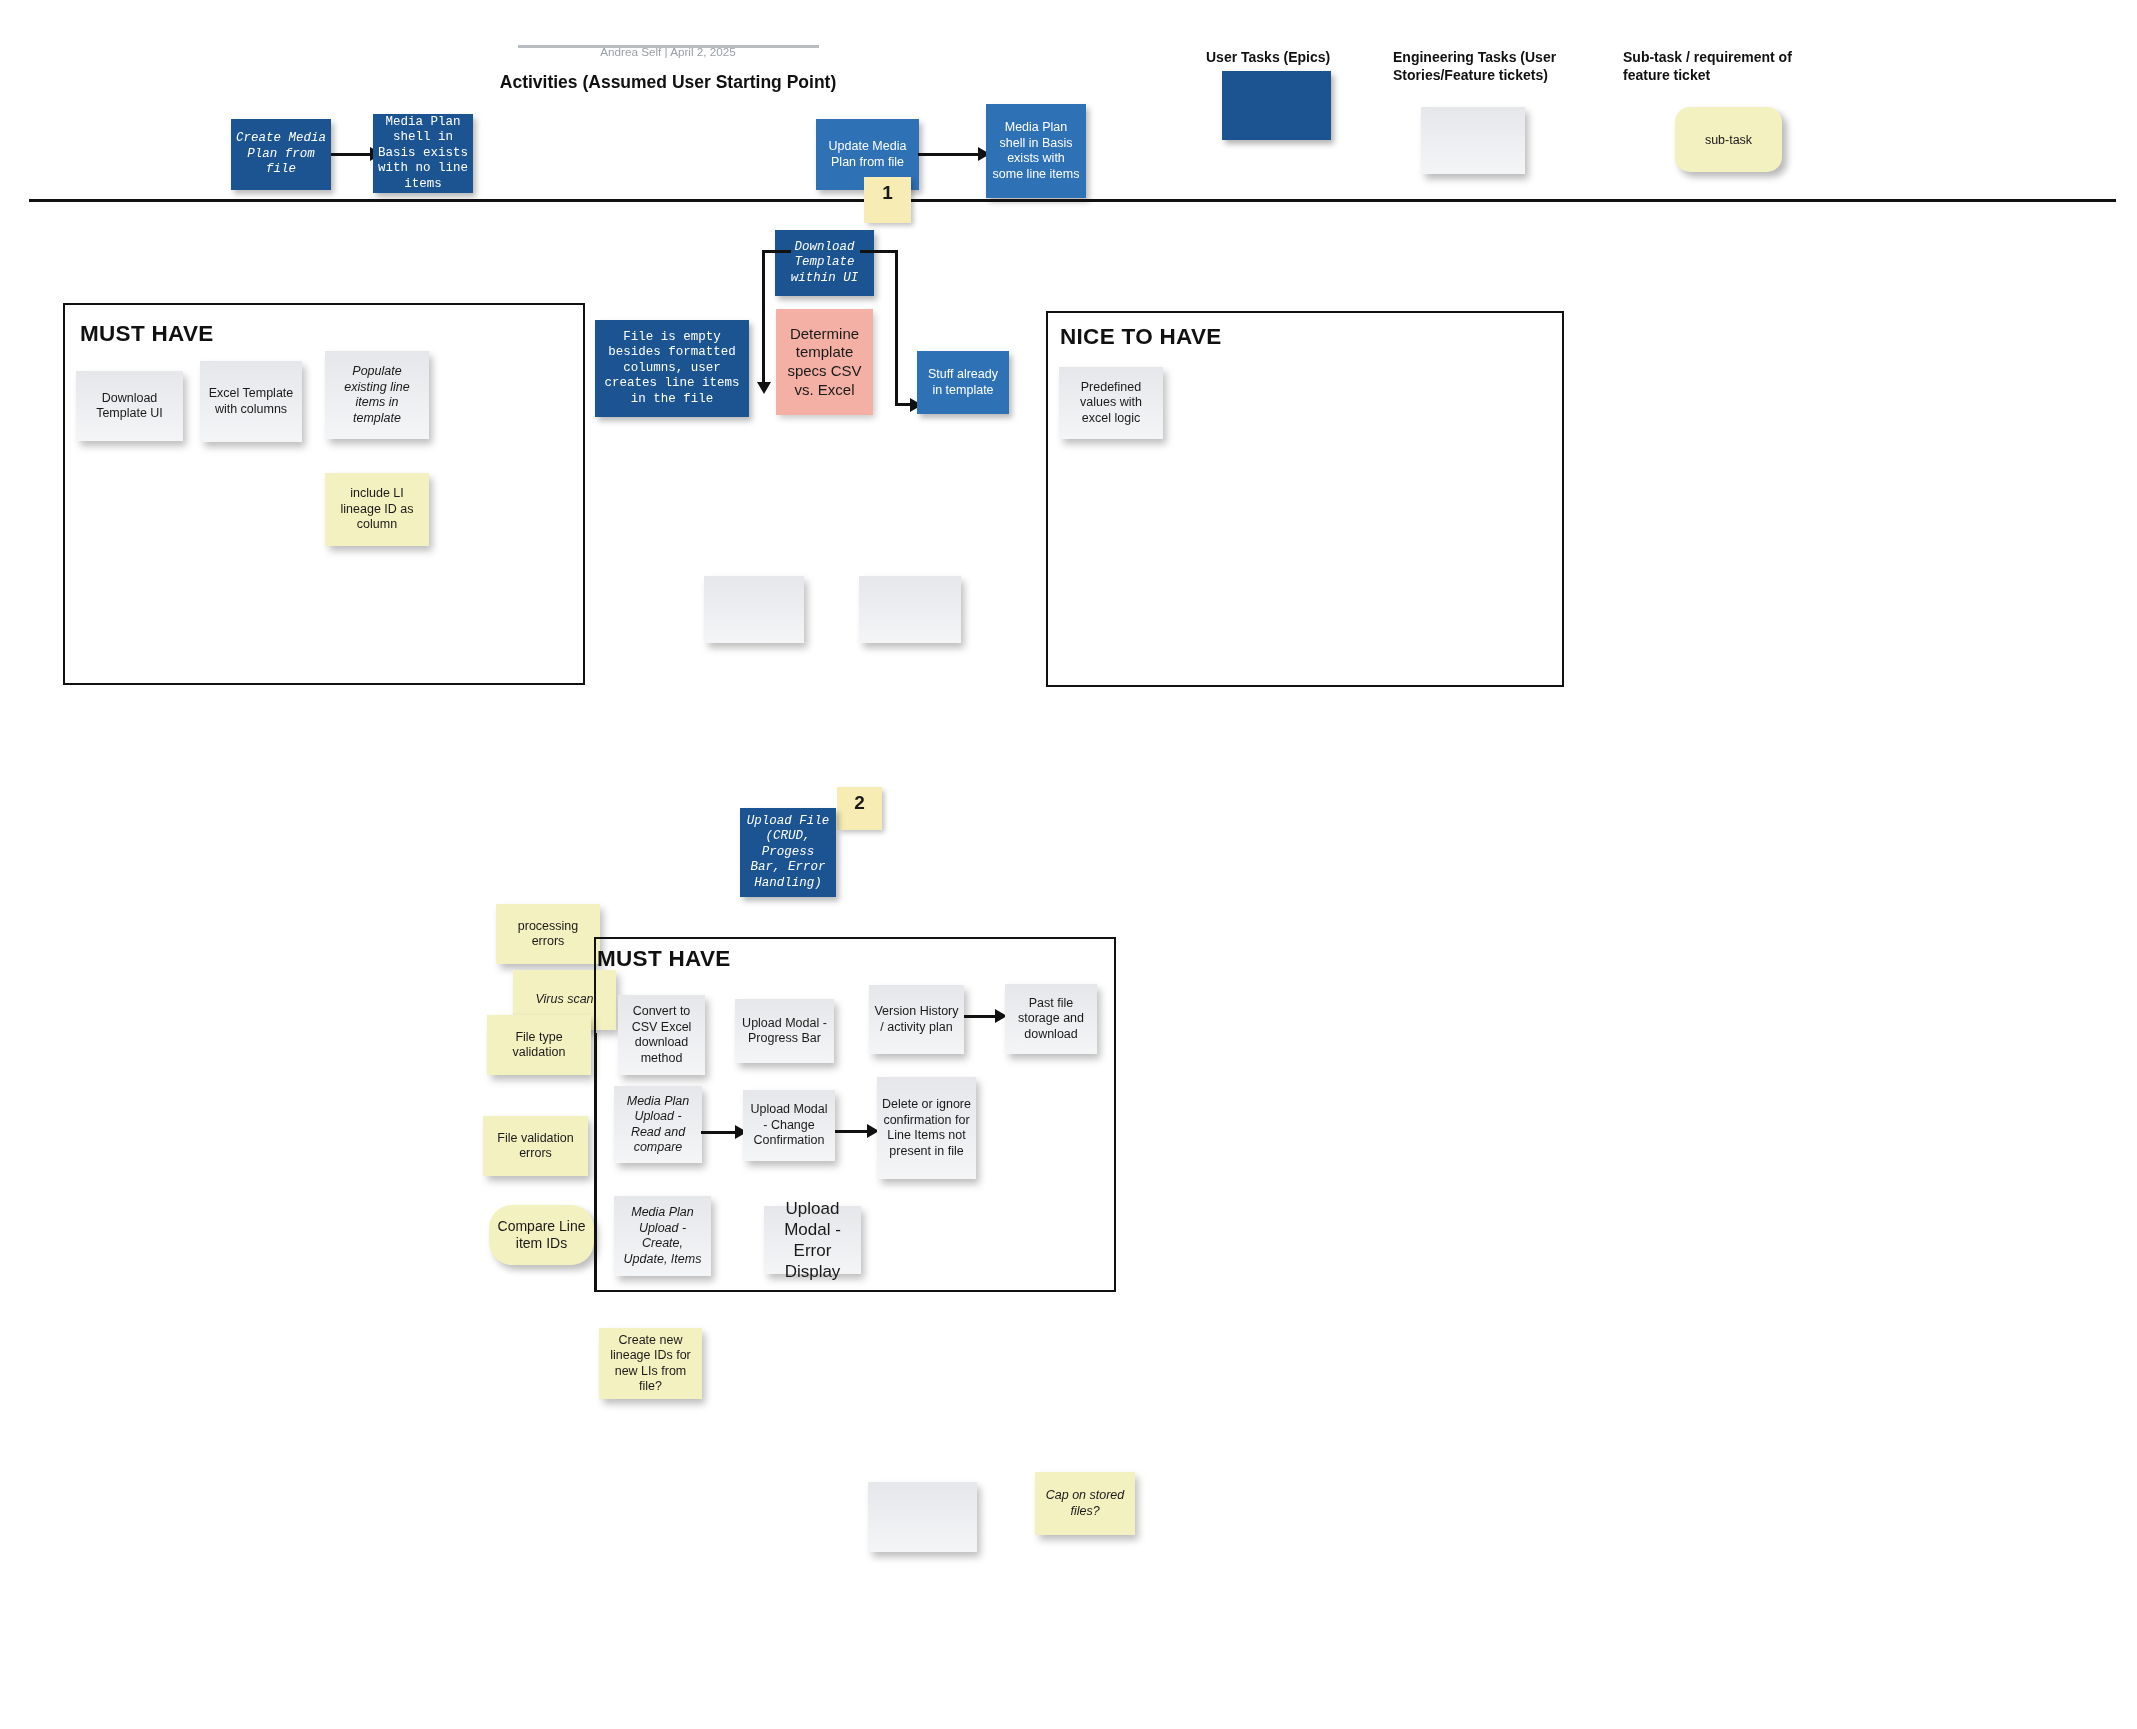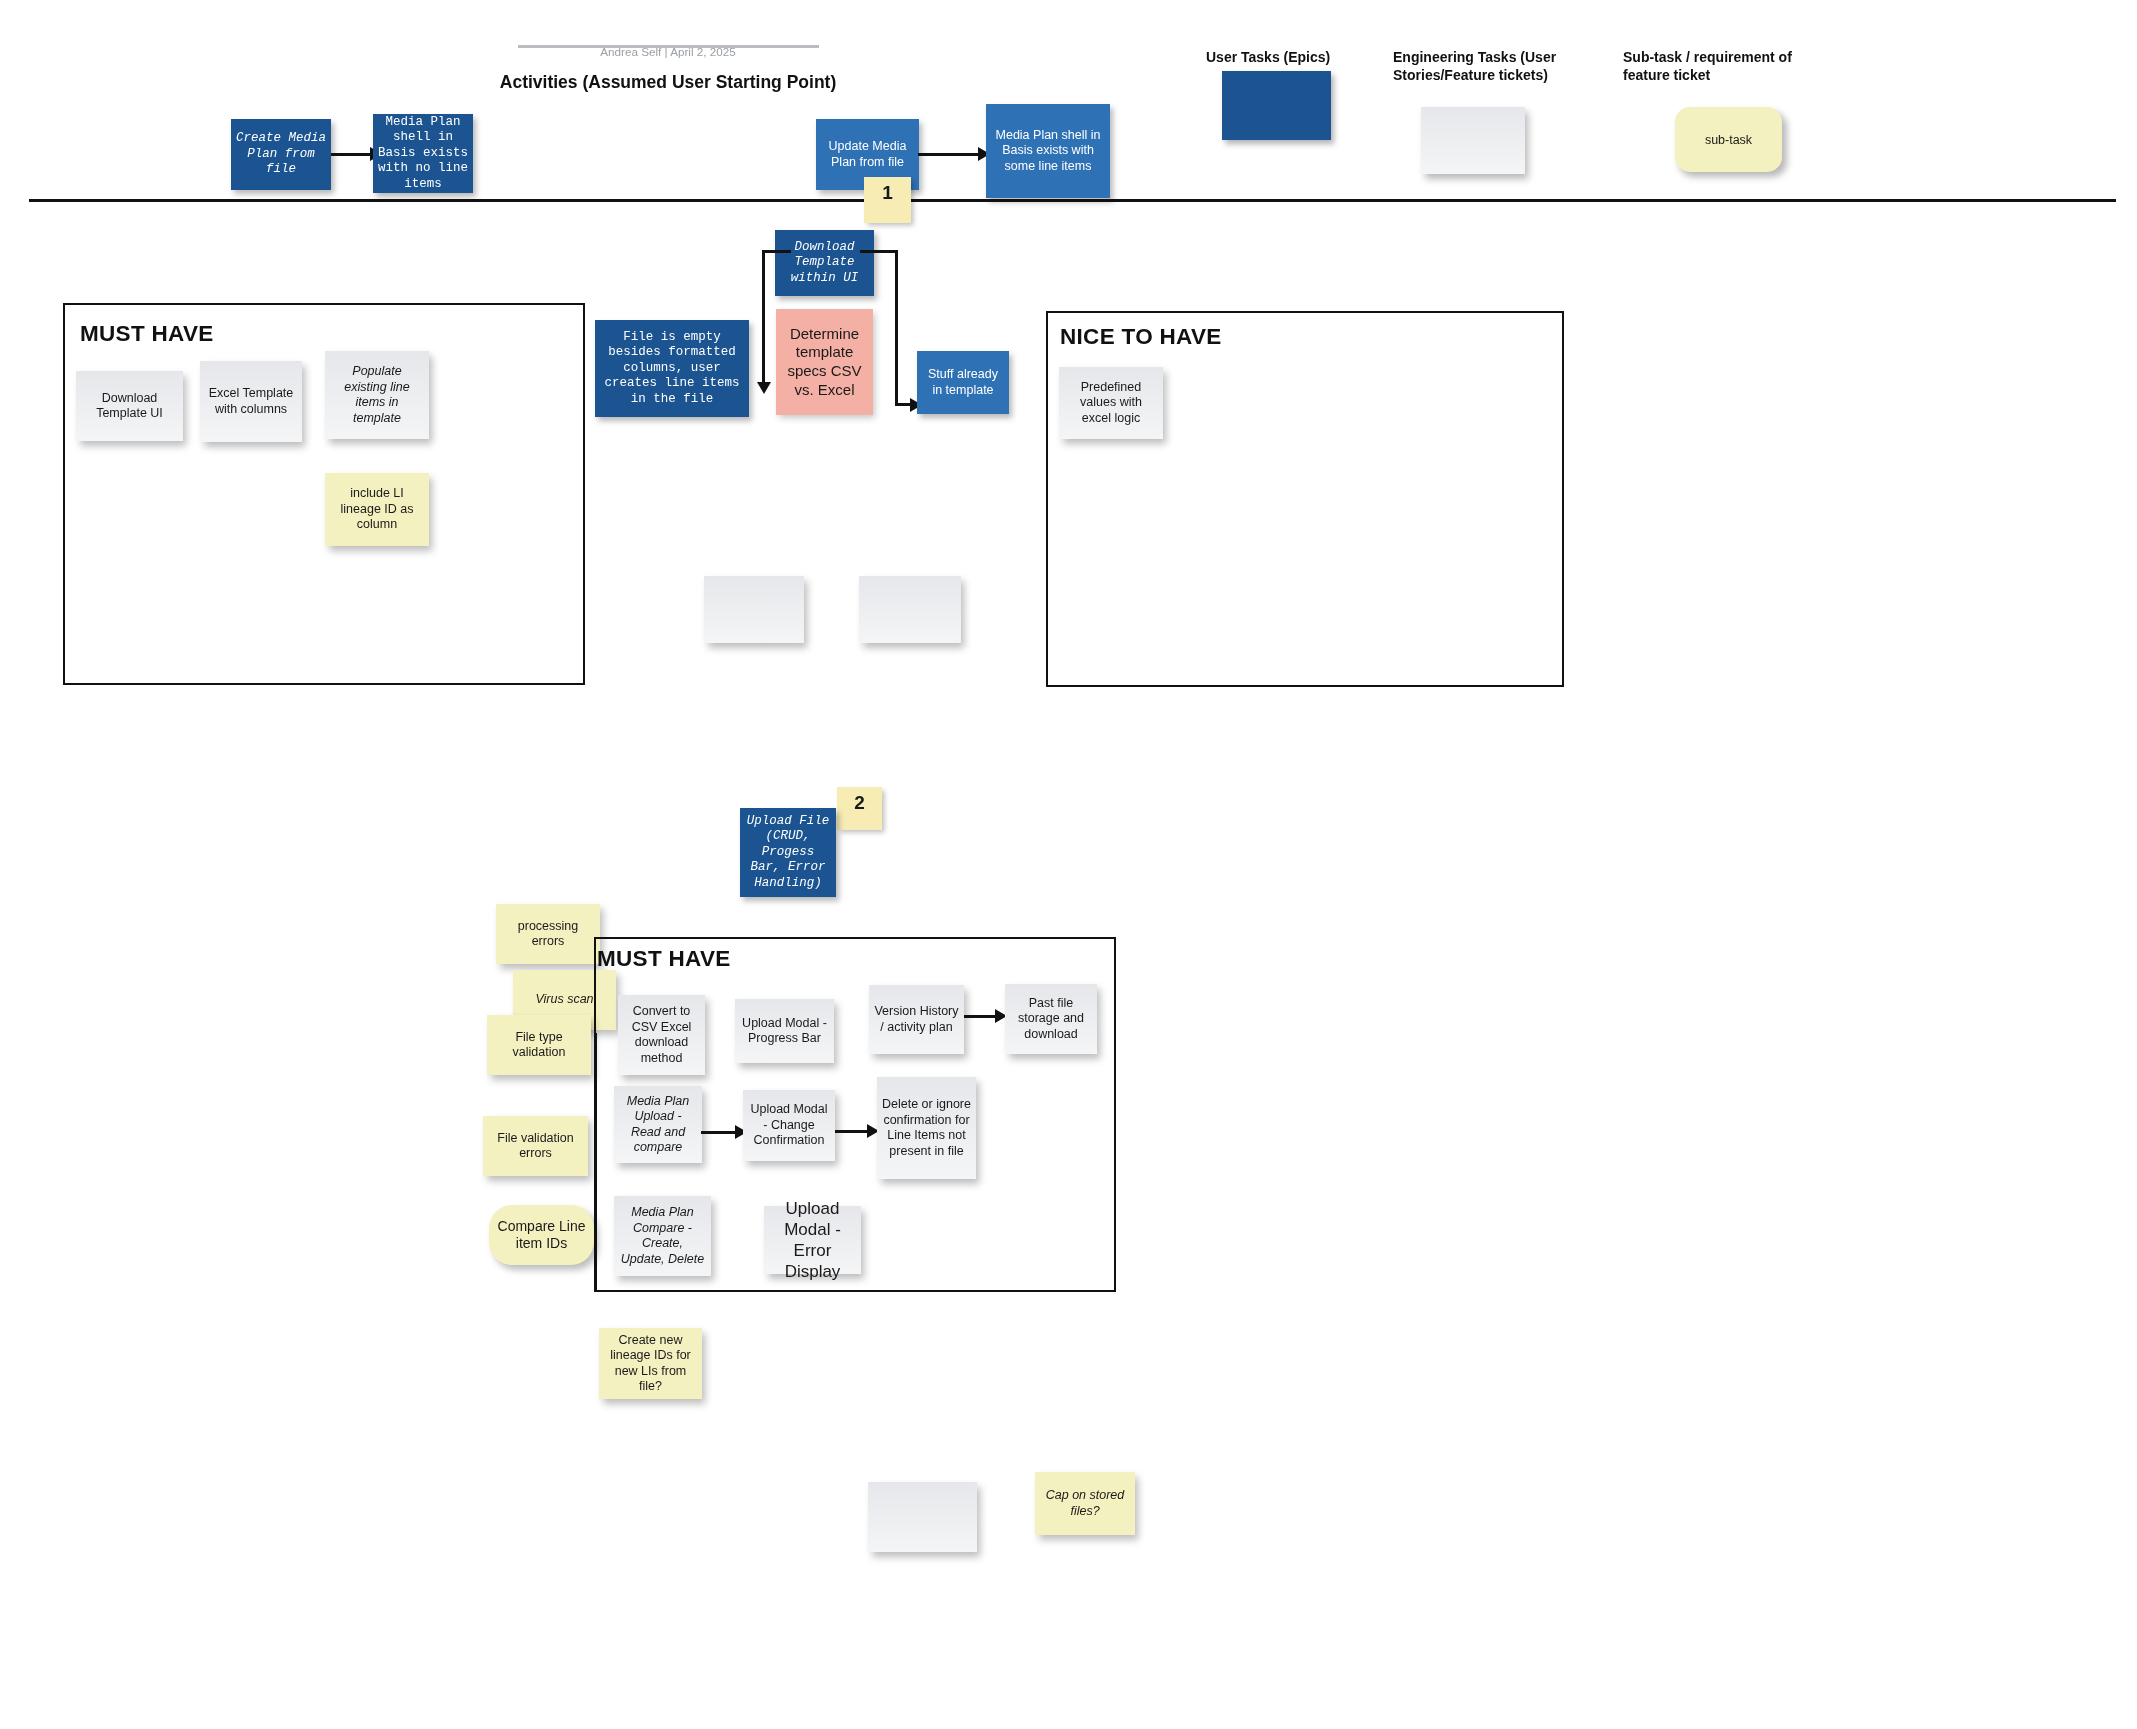--- a/index.html
+++ b/index.html
@@ -101,21 +101,21 @@
   <div class="legend-swatch yellow" style="left:1675px; top:107px; width:107px; height:65px;border-radius:15px;">sub-task</div>
 
   <div class="card blue-dark it" style="left:231px; top:119px; width:100px; height:71px; font-size:12.5px;">Create Media Plan from file</div>
   <div class="hline" style="left:331px; top:153px; width:42px;"></div>
   <div class="arrow-r" style="left:370px; top:147px;"></div>
   <div class="card blue-dark" style="left:373px; top:114px; width:100px; height:79px; font-size:12.5px;">Media Plan shell in Basis exists with no line items</div>
 
   <div class="card blue-mid" style="left:816px; top:119px; width:103px; height:71px; font-size:12.5px;">Update Media Plan from file</div>
   <div class="hline" style="left:918px; top:153px; width:63px;"></div>
   <div class="arrow-r" style="left:978px; top:147px;"></div>
-  <div class="card blue-mid" style="left:986px; top:104px; width:124px; height:94px; font-size:12.5px;">Media Plan shell in Basis exists with some line items</div>
+  <div class="card blue-mid" style="left:986px; top:104px; width:100px; height:94px; font-size:12.5px;">Media Plan shell in Basis exists with some line items</div>
 
   <div class="divider"></div>
 
   <div class="badge" style="left:864px; top:177px; width:47px; height:46px;">1</div>
   <div class="card blue-dark it" style="left:775px; top:230px; width:99px; height:66px; font-size:12.5px;">Download Template within UI</div>
 
   <div class="vline" style="left:762px; top:250px; height:139px;"></div>
   <div class="hline" style="left:762px; top:250px; width:29px;"></div>
   <div class="arrow-d" style="left:757px; top:382px;"></div>
 
@@ -165,21 +165,21 @@
   <div class="card gray" style="left:1005px; top:984px; width:92px; height:70px; font-size:12.5px;">Past file storage and download</div>
 
   <div class="card gray it" style="left:614px; top:1086px; width:88px; height:77px; font-size:12.5px;">Media Plan Upload - Read and compare</div>
   <div class="hline" style="left:701px; top:1131px; width:38px;"></div>
   <div class="arrow-r" style="left:735px; top:1125px;"></div>
   <div class="card gray" style="left:743px; top:1090px; width:92px; height:71px; font-size:12.5px;">Upload Modal - Change Confirmation</div>
   <div class="hline" style="left:835px; top:1130px; width:35px;"></div>
   <div class="arrow-r" style="left:867px; top:1124px;"></div>
   <div class="card gray" style="left:877px; top:1077px; width:99px; height:102px; font-size:12.5px;">Delete or ignore confirmation for Line Items not present in file</div>
 
-  <div class="card gray it" style="left:614px; top:1196px; width:97px; height:80px; font-size:12.5px;">Media Plan Compare - Create, Update, Delete</div>
+  <div class="card gray it" style="left:614px; top:1196px; width:97px; height:80px; font-size:12.5px;">Media Plan Upload - Create, Update, Items</div>
   <div class="card gray" style="left:764px; top:1206px; width:97px; height:68px; font-size:17px;">Upload Modal - Error Display</div>
 
   <div class="card yellow" style="left:599px; top:1328px; width:103px; height:71px; font-size:12.5px;">Create new lineage IDs for new LIs from file?</div>
   <div class="card gray" style="left:868px; top:1482px; width:109px; height:70px;"></div>
   <div class="card yellow it" style="left:1035px; top:1472px; width:100px; height:63px; font-size:12.5px;">Cap on stored files?</div>
 
 </div>
 
 
 </body></html>

